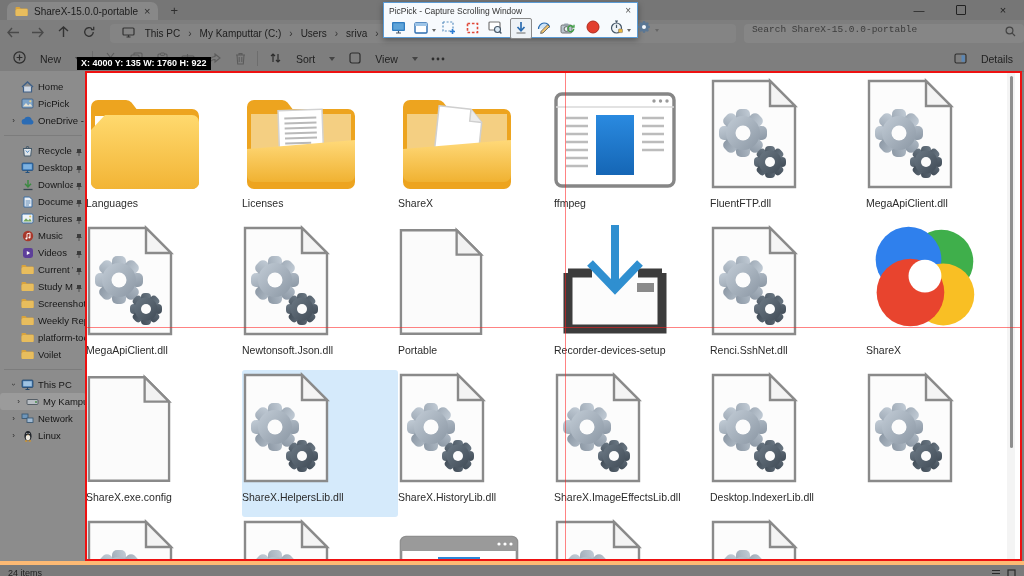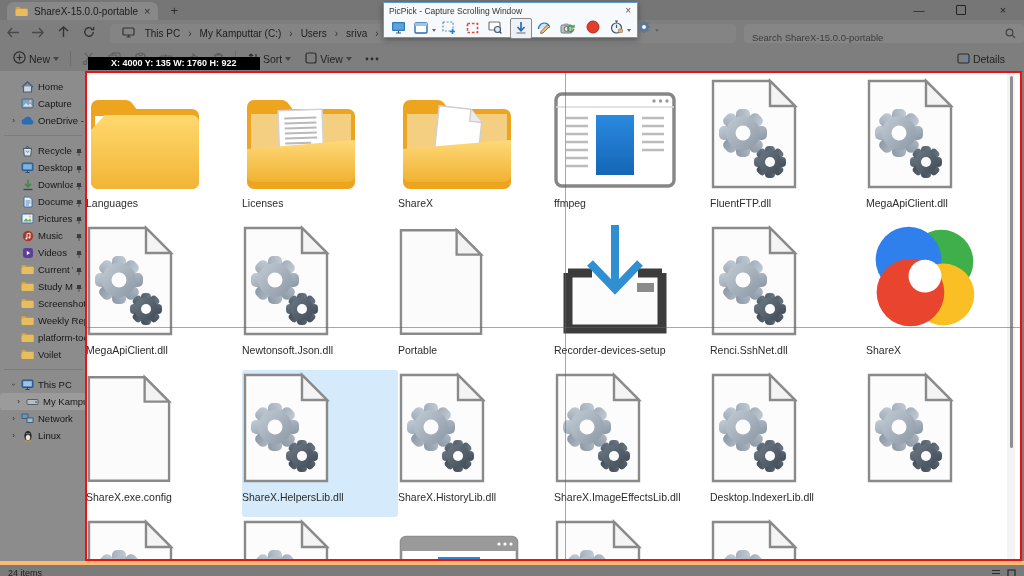--- a/index.html
+++ b/index.html
@@ -22,33 +22,33 @@
   
   .navbar{position:absolute;left:0;top:20px;width:100%;height:26px;background:#7e7e7e;display:flex;align-items:center;}
   .navbtn{width:26px;text-align:center;color:#333;font-size:13px;}
   .navbtn.dim{color:#565656;}
   .crumbbar{height:19px;background:#848484;border-radius:4px;display:flex;align-items:center;
             margin-left:8px;padding:0 6px;width:628px;overflow:hidden;}
   .crumb{display:flex;align-items:center;}
   .crumb .clabel{font-size:10px;color:#1d1d1d;white-space:nowrap;padding:0 3px;}
   .crumb .csep{font-size:10px;color:#333;padding:0 5px;}
   .searchbox{height:19px;width:270px;margin-left:8px;background:#868686;border-radius:4px;
-             display:flex;align-items:flex-end;padding:0 8px;}
+             display:flex;align-items:flex-start;padding:0 8px;font-family:Liberation Mono, monospace;}
   .searchbox .ph{font-size:9.5px;color:#3c3c3c;flex:1;white-space:nowrap;overflow:hidden;}
 
   
   .toolbar{position:absolute;left:0;top:46px;width:100%;height:25px;background:#7e7e7e;
            display:flex;align-items:center;border-bottom:1px solid #747474;}
-  .tbtn{display:flex;align-items:center;gap:3px;padding:0 7px;height:22px;color:#222;}
+  .tbtn{display:flex;align-items:center;gap:14px;padding:0 7px;height:22px;color:#222;}
   .tbtn .tlabel{font-size:10.5px;}
   .tbsep{width:1px;height:15px;background:#6d6d6d;margin:0 4px;}
   .ticonbtn{width:26px;display:flex;justify-content:center;align-items:center;height:22px;}
   .faded{opacity:.45;}
   .caret{width:0;height:0;border:3px solid transparent;border-top:4px solid #444;margin-top:4px;}
-  .tb-right{margin-left:auto;display:flex;align-items:center;padding-right:12px;}
+  .tb-right{margin-left:auto;display:flex;align-items:center;padding-right:4px;}
 
   
   .sidebar{position:absolute;left:0;top:71px;width:86px;height:490px;background:#8c8c8c;
            padding-top:7px;box-sizing:border-box;overflow:hidden;}
   .side-item{display:flex;align-items:center;height:17px;padding-left:10px;gap:3px;}
   .side-item.selected{background:#9b9b9b;border-radius:3px;}
   .chev{width:7px;font-size:8px;color:#2a2a2a;text-align:center;flex:none;visibility:hidden;}
   .side-item[data-chevron] .chev{visibility:visible;}
   .side-item[data-chevron="down"] .chev{transform:rotate(90deg);}
   .side-ic{width:15px;flex:none;display:flex;justify-content:center;}
@@ -74,22 +74,22 @@
   .statusbar{position:absolute;left:0;top:561px;width:100%;height:15px;background:#7b7b7b;
              display:flex;align-items:center;border-top:4px solid #fdba74;}
   .status-count{font-size:9px;color:#1f1f1f;padding-left:8px;}
   .status-icons{margin-left:auto;display:flex;gap:6px;padding-right:8px;}
 
   
   .capture-rect{position:absolute;left:85px;top:71px;width:937px;height:490px;
                 border:2px solid #ee1111;box-sizing:border-box;pointer-events:none;z-index:6;}
   .cross-h{position:absolute;left:87px;top:327px;width:933px;height:1px;background:rgba(255,30,30,.55);z-index:5;}
   .cross-v{position:absolute;left:565px;top:73px;width:1px;height:486px;background:rgba(255,30,30,.55);z-index:5;}
-  .coords-tip{position:absolute;left:88px;top:57px;background:#000;color:#fff;font-size:9px;
-              font-weight:bold;padding:1px 23px 2px;z-index:8;white-space:nowrap;}
+  .coords-tip{position:absolute;left:77px;top:57px;background:#000;color:#fff;font-size:9px;
+              font-weight:bold;padding:1px 4px 2px;z-index:8;white-space:nowrap;}
 
   
   .picpick{position:absolute;left:383px;top:2px;width:255px;height:36px;background:#f7fafd;
            border:1px solid #5b9bd5;box-shadow:0 2px 6px rgba(0,0,0,.35);z-index:9;box-sizing:border-box;}
   .pp-title{height:13px;display:flex;align-items:center;padding:1px 4px 0 5px;}
   .pp-title-text{font-size:8.5px;color:#333;flex:1;white-space:nowrap;}
   .pp-close{font-size:10px;color:#555;line-height:1;padding:0 2px;}
   .pp-icons{display:flex;align-items:center;padding:1px 3px 0;gap:1px;}
   .pp-btn{width:20px;height:19px;display:flex;align-items:center;justify-content:center;border:1px solid transparent;border-radius:2px;}
   .pp-btn.active{background:#eef2f6;border-color:#8a8a8a;}
@@ -274,21 +274,21 @@
 
         <div class="side-item">
           <span class="chev">›</span>
           <span class="side-ic">
             <svg width="13" height="11" viewBox="0 0 13 11">
               <rect x="1" y="1" width="11" height="9" rx="1" fill="#7ea4c9" stroke="#3a5a80" stroke-width=".8"></rect>
               <path d="M2 8.5 5 5l2.3 2.4L9 5.6 11.5 8.5z" fill="#e7e2d2"></path>
               <circle cx="9.3" cy="3.3" r="1.1" fill="#e6d089"></circle>
             </svg>
           </span>
-          <span class="side-label">Capture</span>
+          <span class="side-label">PicPick</span>
 
         </div>
 
         <div class="side-item" data-chevron="right">
           <span class="chev">›</span>
           <span class="side-ic">
             <svg width="14" height="9" viewBox="0 0 14 9">
               <path d="M3.5 8.5a2.7 2.7 0 0 1-.3-5.4A4 4 0 0 1 10.8 4a2.3 2.3 0 0 1-.3 4.5z" fill="#2a6bb4"></path>
             </svg>
           </span>

